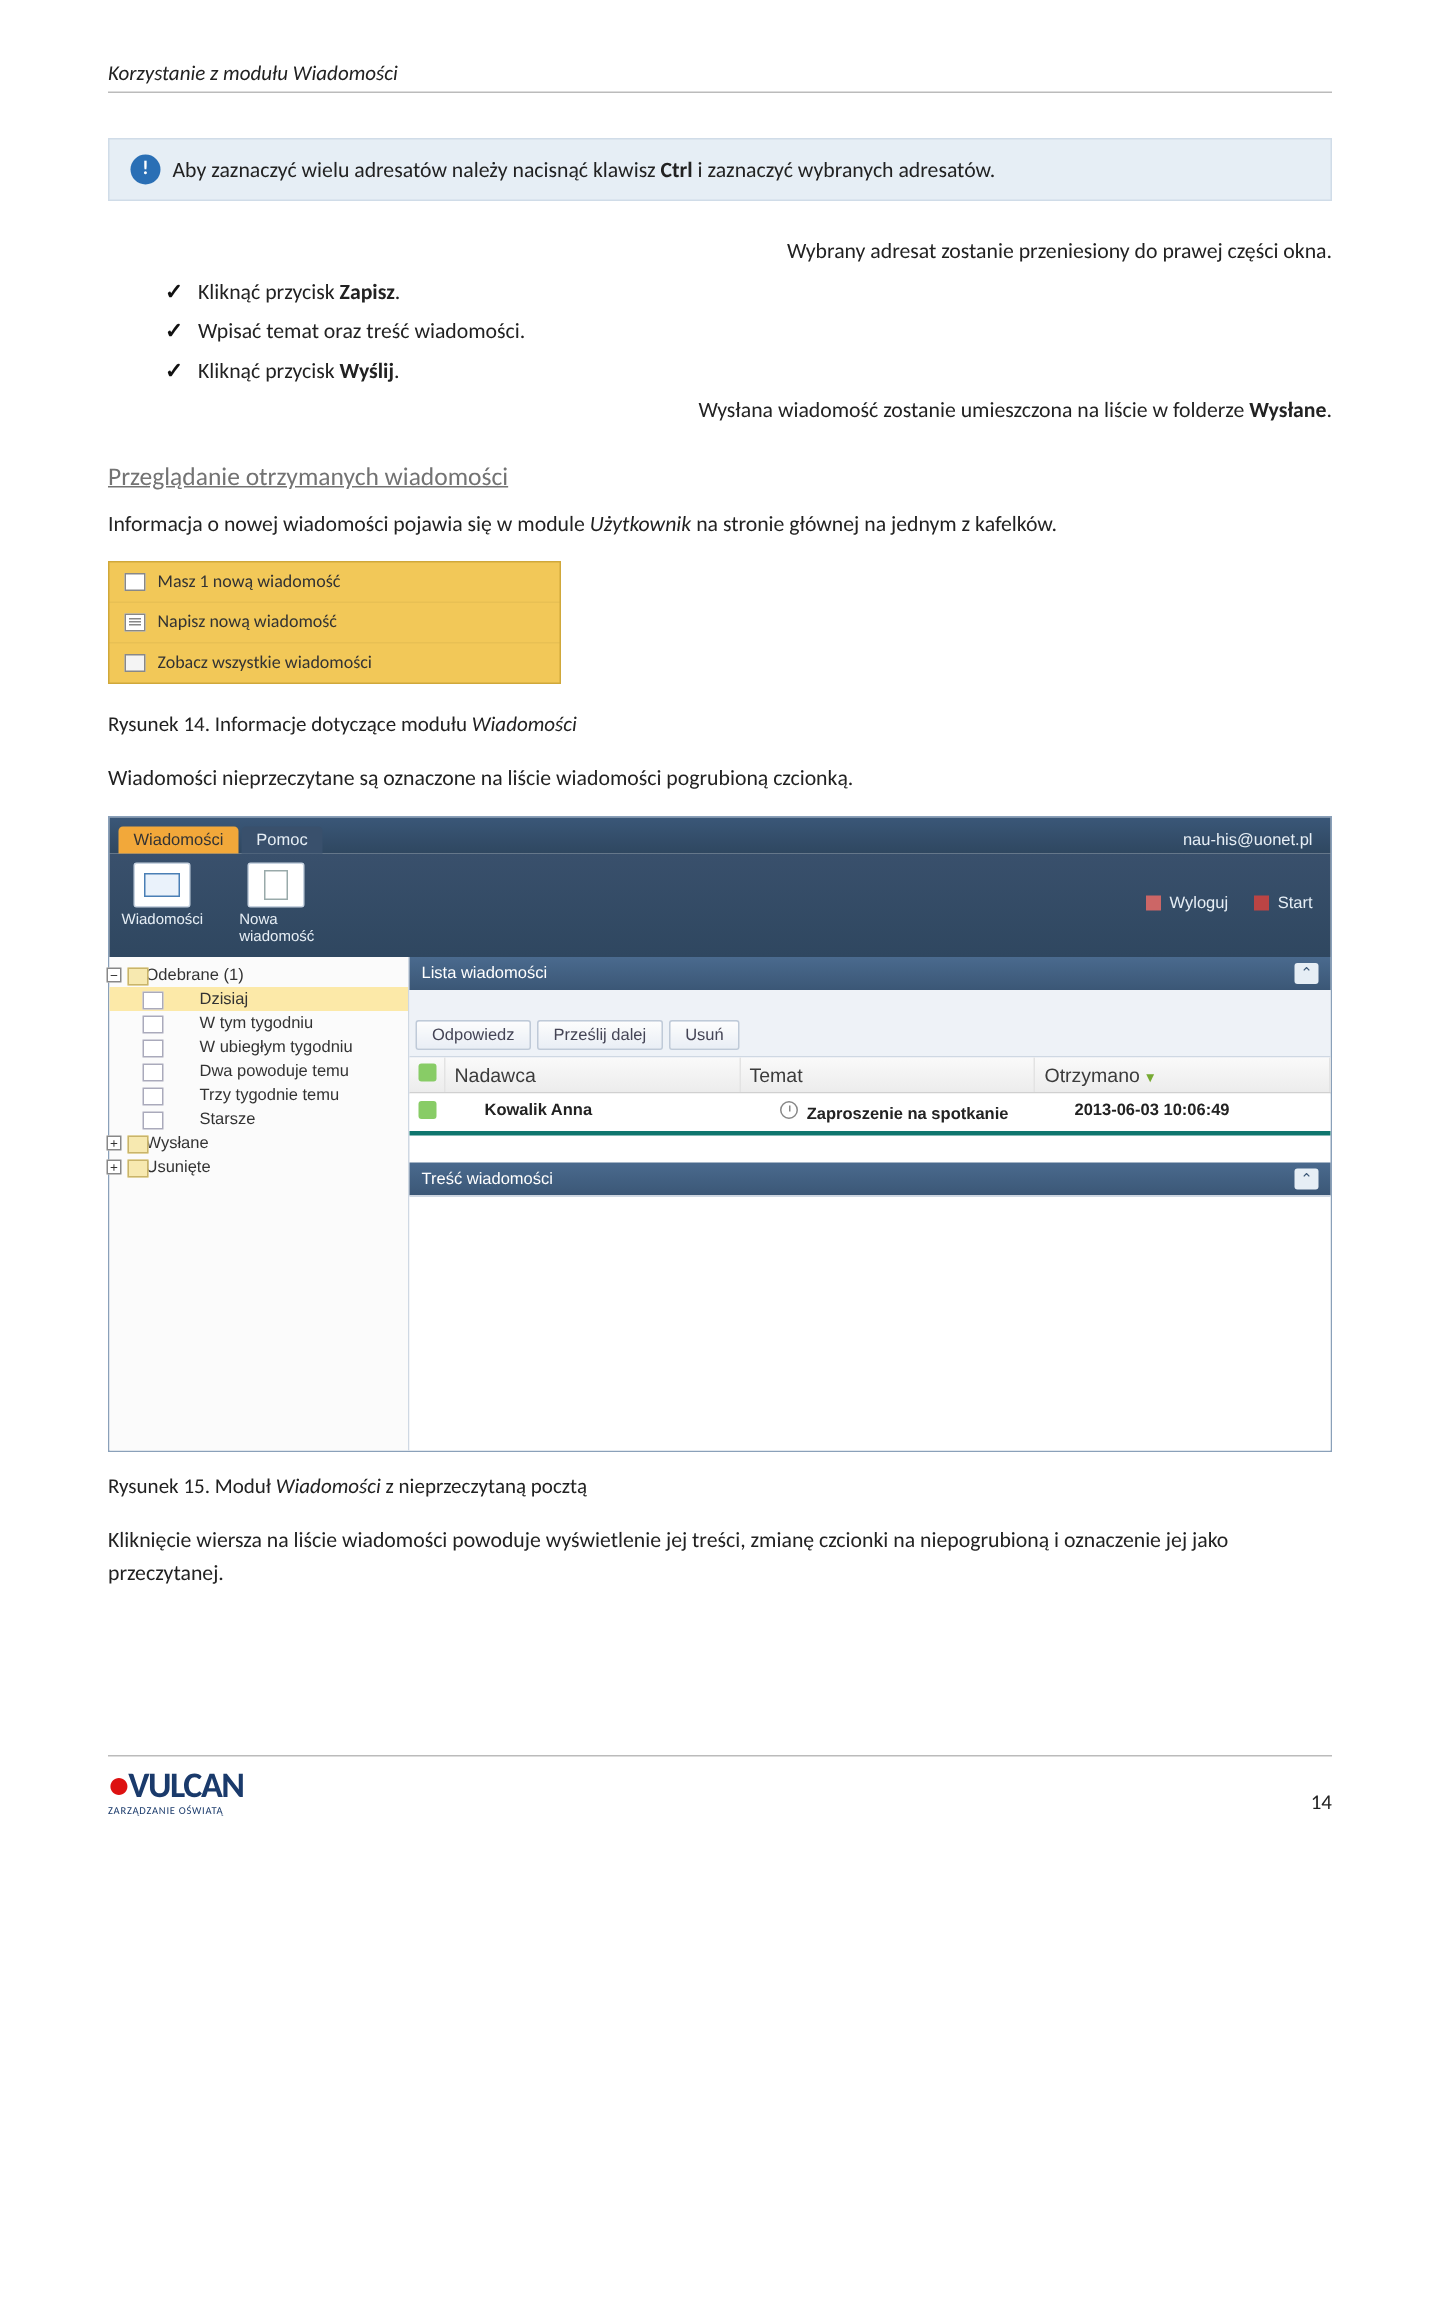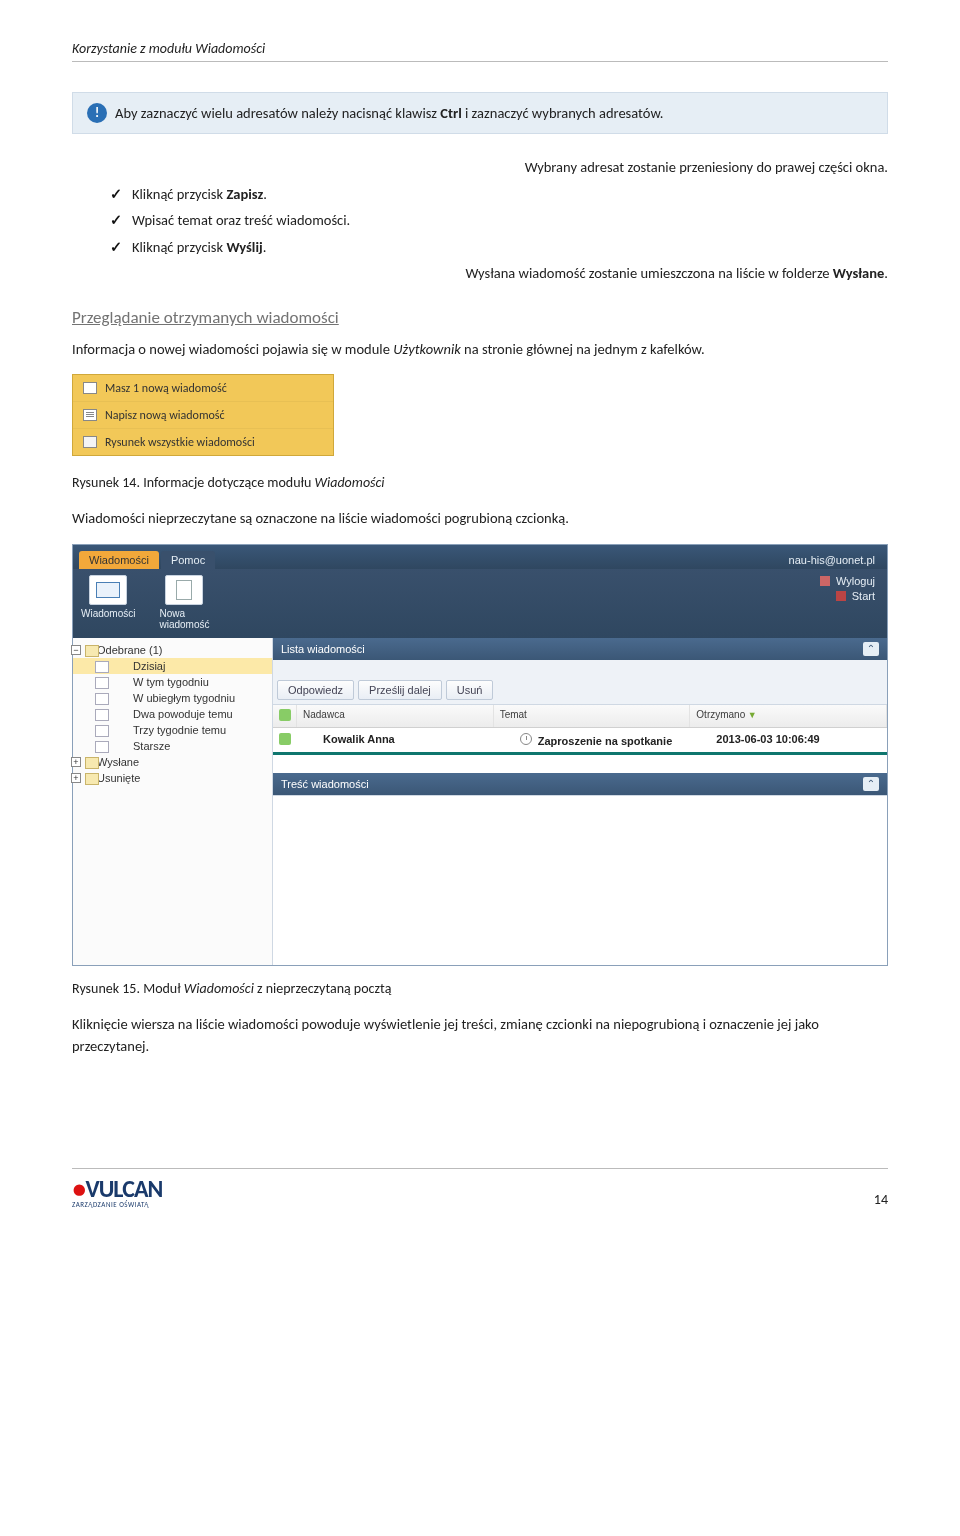--- a/index.html
+++ b/index.html
@@ -43,21 +43,21 @@
   .check-list li.plain { padding-left: 22px; text-align: right; }
 
   .section-link { color: #737373; text-decoration: underline; font-size: 17px; margin: 8px 0 10px 0; display: block; }
 
   .body-para { font-size: 14.5px; line-height: 1.55; margin: 6px 0 14px 0; }
   .body-para em, em { font-style: italic; }
   .bold { font-weight: bold; }
 
   
   .widget-yellow {
-    width: 262px;
+    width: 302px;
     background: #f2c858;
     border: 1px solid #d0a83a;
     margin: 4px 0 18px 0;
     font-size: 12px;
     color: #333;
   }
   .widget-yellow .row {
     display: flex; align-items: center; gap: 8px;
     padding: 6px 10px;
     border-bottom: 1px solid rgba(0,0,0,0.04);
@@ -102,21 +102,21 @@
     display:flex;
     padding:6px 8px 8px 8px;
     gap:24px;
   }
   .rib-group { display:flex; flex-direction:column; align-items:center; gap:3px; font-size:10px; }
   .rib-icon { width:38px; height:30px; background:#fff; border:1px solid #c8d3e0; border-radius:2px; position:relative; }
   .rib-icon.env::before { content:""; position:absolute; left:6px; right:6px; top:6px; bottom:6px; border:1px solid #4a7fb5; background:#eaf2fb; }
   .rib-icon.doc::before { content:""; position:absolute; left:10px; right:10px; top:4px; bottom:4px; border:1px solid #9aa; background:#fff; }
   .rib-spacer { flex:1; }
   .rib-right a { color:#e6eef5; text-decoration:none; display:flex; align-items:center; gap:6px; font-size:11px; }
-  .rib-right { display:flex; flex-direction:column; gap:3px; padding-right:4px;align-items:flex-end; }
+  .rib-right { display:flex; flex-direction:row; gap:17px; padding-right:4px; }
   .rib-right .sq { width:10px; height:10px; background:#c66; display:inline-block; }
   .rib-right .sq.h { background:#b44; }
 
   .app-body { display:flex; }
   .tree {
     width: 200px;
     border-right:1px solid #cfd8e3;
     background:#fbfbfb;
     padding:4px 0;
   }
@@ -148,21 +148,21 @@
   }
   .toolbar button {
     background:linear-gradient(#fdfdfd,#e9eef5);
     border:1px solid #bfcad8; color:#445;
     font-size:11px; padding:3px 10px; border-radius:2px;margin-top:16px;
   }
   .list-head {
     display:grid; grid-template-columns:24px 1fr 1fr 1fr;
     background:linear-gradient(#fafafa,#ececec);
     border-bottom:1px solid #d0d0d0;
-    font-size:10px; color:#3c3c3c;
+    font-size:13px; color:#3c3c3c;
   }
   .list-head div { padding:4px 6px; border-right:1px solid #e3e3e3; }
   .list-head .sort::after { content:" ▼"; color:#7a3; font-size:9px; }
   .list-row {
     display:grid; grid-template-columns:24px 1fr 1fr 1fr;
     font-size:11px; border-bottom:3px solid #0f766e;gap:20px;
   }
   .list-row div { padding:5px 6px; }
   .list-row.unread { font-weight:bold; background:#fff; }
   .flagico { display:inline-block; width:12px; height:12px; background:#8c6; border-radius:2px; }
@@ -221,21 +221,21 @@
   <div class="row">
     <span class="ic ic-env"></span>
     <span>Masz 1 nową wiadomość</span>
   </div>
   <div class="row">
     <span class="ic ic-doc"></span>
     <span>Napisz nową wiadomość</span>
   </div>
   <div class="row">
     <span class="ic ic-fold"></span>
-    <span>Rysunek wszystkie wiadomości</span>
+    <span>Zobacz wszystkie wiadomości</span>
   </div>
 </div>
 
 <p class="caption">
   <span>Rysunek 14.   Informacje dotyczące modułu </span><em>Wiadomości</em>
 </p>
 
 <p class="body-para">Wiadomości nieprzeczytane są oznaczone na liście wiadomości pogrubioną czcionką.</p>
 
 <div class="app-shot">

